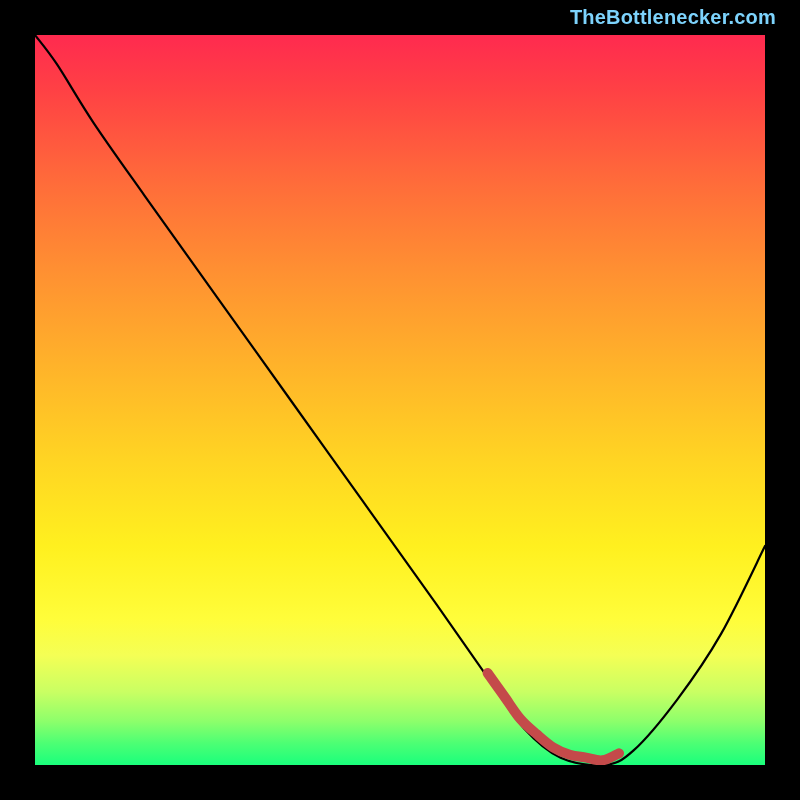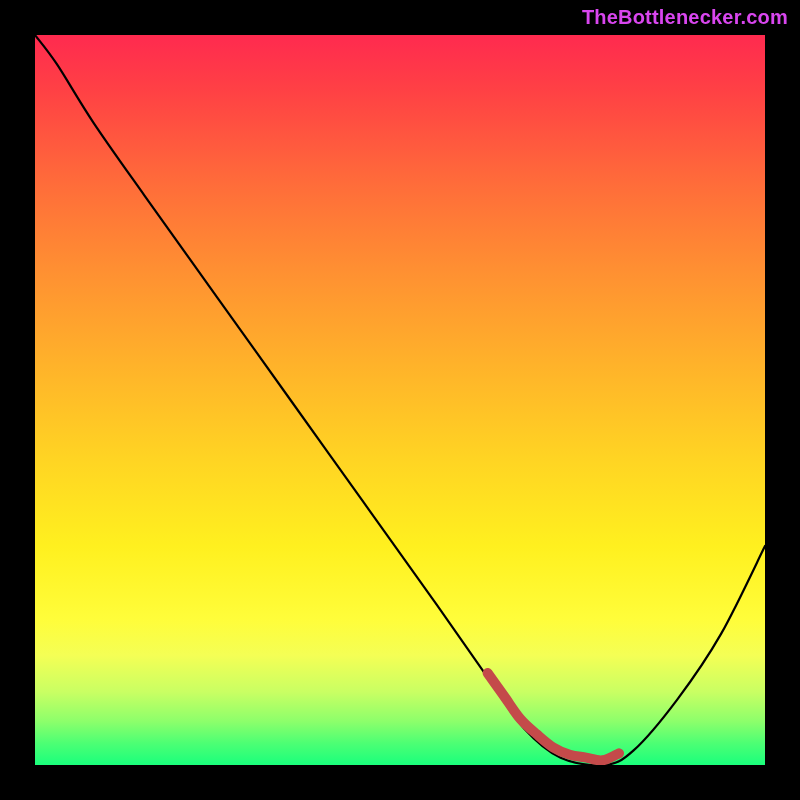--- a/index.html
+++ b/index.html
@@ -13,22 +13,22 @@
   }
   .frame {
     position: relative;
     width: 800px;
     height: 800px;
     background: #000;
   }
   .watermark {
     position: absolute;
     top: 6px;
-    right: 12px;
-    color: #d946ef;
+    right: 24px;
+    color: #7dd3fc;
     font-size: 20px;
     font-weight: 600;
     letter-spacing: 0.2px;
     z-index: 5;
   }
   .plot {
     position: absolute;
     left: 35px;
     top: 35px;
     width: 730px;

